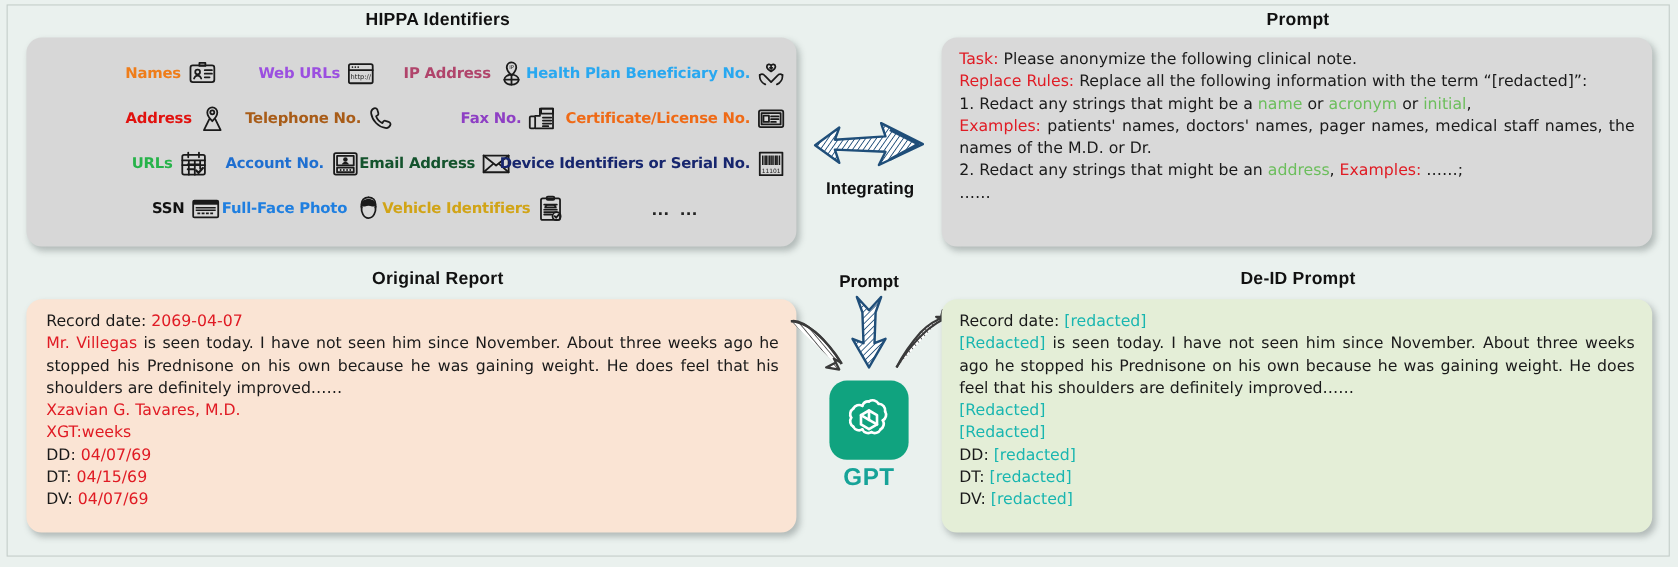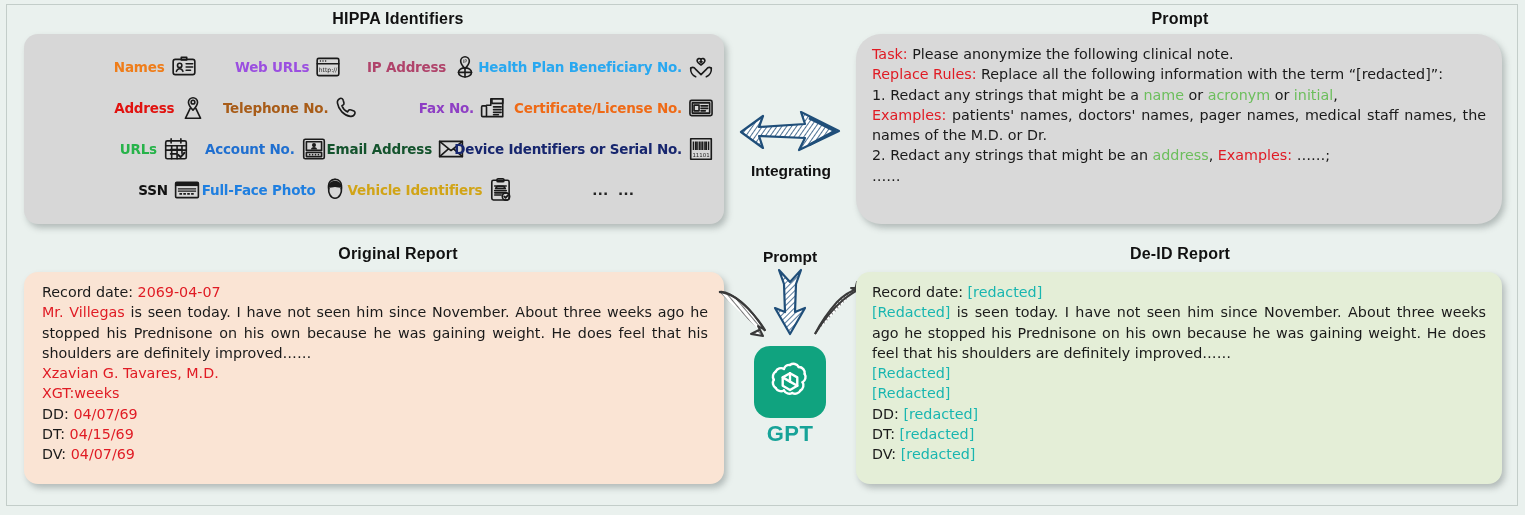--- a/index.html
+++ b/index.html
@@ -129,21 +129,21 @@
 </style>
 </head>
 <body>
 
 <div id="figure">
   <div class="frame"></div>
 
   <div class="sec-title" style="left:248px; top:10px; width:300px;">HIPPA Identifiers</div>
   <div class="sec-title" style="left:1030px; top:10px; width:300px;">Prompt</div>
   <div class="sec-title" style="left:248px; top:245px; width:300px;">Original Report</div>
-  <div class="sec-title" style="left:1030px; top:245px; width:300px;">De-ID Report</div>
+  <div class="sec-title" style="left:1030px; top:245px; width:300px;">De-ID Prompt</div>
 
   <div class="card card-hippa" style="left:24px; top:34px; width:700px; height:190px;">
     <div id="hippa-grid">
         <div class="hrow">
           <div class="hcell c1">
             <span class="lbl" style="color: rgb(239, 125, 26);">Names</span>
             <span class="ico"><svg viewBox="0 0 24 24">
                 <rect x="2" y="5" width="20" height="14" rx="2" stroke="#1a1a1a" fill="none" stroke-width="1.5" stroke-linejoin="round" stroke-linecap="round"></rect>
                 <circle cx="8" cy="10.5" r="2" stroke="#1a1a1a" fill="none" stroke-width="1.5" stroke-linejoin="round" stroke-linecap="round"></circle>
                 <path d="M5 16c.6-1.6 1.8-2.4 3-2.4s2.4.8 3 2.4M14 9h6M14 12h6M14 15h4" stroke="#1a1a1a" fill="none" stroke-width="1.5" stroke-linejoin="round" stroke-linecap="round"></path>
@@ -295,21 +295,21 @@
           <rect width="4" height="4" fill="#ffffff"></rect>
           <line x1="0" y1="0" x2="0" y2="4" stroke="#1f4e79" stroke-width="1.6"></line>
         </pattern>
       </defs>
       <path d="M2 22 L24 6 L20 17 L66 14 L62 2 L100 21 L60 40 L66 28 L20 26 L24 38 Z" fill="url(#hatchA)" stroke="#1f4e79" stroke-width="2.2" stroke-linejoin="round"></path>
       <path d="M70 8 L96 21 L70 35" fill="none" stroke="#1f4e79" stroke-width="2.6" stroke-linejoin="round"></path>
     </svg>
     <div class="cap">Integrating</div>
   </div>
 
-  <div class="card card-prompt" style="left:856px; top:34px; width:646px; height:190px;border-radius:25px;">
+  <div class="card card-prompt" style="left:856px; top:34px; width:646px; height:190px;">
     <div class="body-text jst" id="prompt-text" style="left:16px; top:10px; right:14px; width:614px;">
         <p><span class="red">Task:</span><span> Please anonymize the following clinical note.</span></p>
         <p><span class="red">Replace Rules:</span><span> Replace all the following information with the term “[redacted]”:</span></p>
         <p><span>1. Redact any strings that might be a </span><span class="green">name</span><span> or </span><span class="green">acronym</span><span> or </span><span class="green">initial</span><span>,</span></p>
         <p><span class="red">Examples:</span><span> patients' names, doctors' names, pager names, medical staff names, the names of the M.D. or Dr.</span></p>
         <p><span>2. Redact any strings that might be an </span><span class="green">address</span><span>, </span><span class="red">Examples:</span><span> ……;</span></p>
         <p><span>……</span></p>
       </div>
   </div>
 

